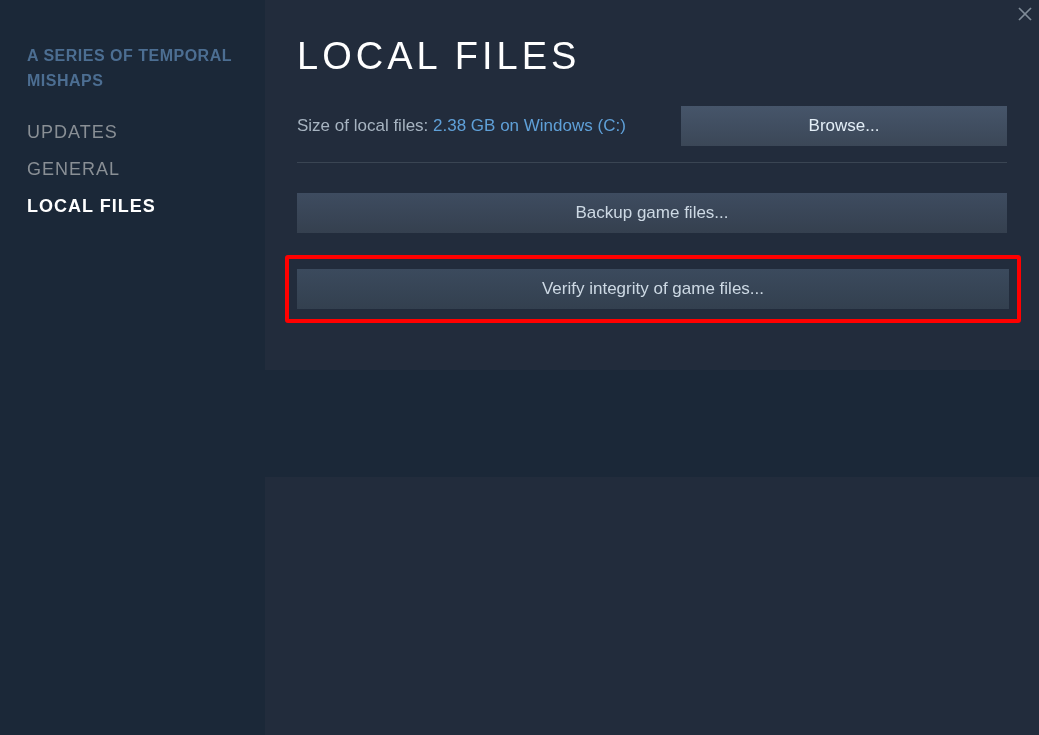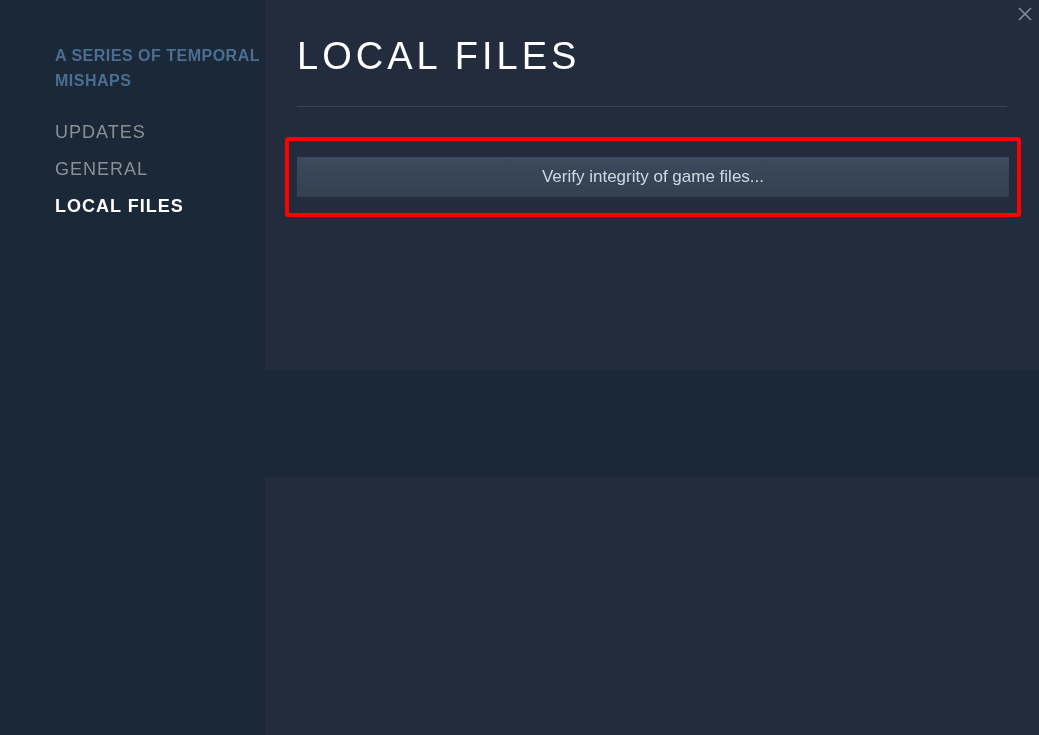--- a/index.html
+++ b/index.html
@@ -17,21 +17,20 @@
       position: relative;
     }
     .sidebar {
       position: absolute;
       left: 0;
       top: 0;
       width: 265px;
       height: 735px;
       background: #1b2838;
       padding: 44px 27px 0 27px;
-      margin-left: 28px;
     }
     .game-title {
       color: #4c6e92;
       font-size: 16px;
       font-weight: 600;
       letter-spacing: 0.5px;
       line-height: 1.55;
       margin-bottom: 28px;
     }
     .nav-item {
@@ -103,21 +102,21 @@
       color: #cdd9e4;
       font-size: 17px;
       cursor: pointer;
       display: flex;
       align-items: center;
       justify-content: center;
     }
     .highlight-frame {
       border: 4px solid #ff0000;
       border-radius: 3px;
-      padding: 16px 8px;
+      padding: 10px 8px;
       margin-top: 22px;
       margin-left: -12px;
       margin-right: -14px;
     }
     .highlight-frame .wide-btn {
       background: linear-gradient(to bottom, #3b4a5d, #33404f);
     }
     .panel-section-2 {
       position: absolute;
       left: 265px;
@@ -149,21 +148,28 @@
 <div class="sidebar">
   <div class="game-title">A SERIES OF TEMPORAL MISHAPS</div>
   <div class="nav-item">UPDATES</div>
   <div class="nav-item">GENERAL</div>
   <div class="nav-item active">LOCAL FILES</div>
 </div>
 
 <div class="main-panel">
   <div class="main-content">
     <h1 class="page-heading">LOCAL FILES</h1>
+    <div class="size-row">
+      <div class="size-text">
+        <span>Size of local files: </span><span class="size-link">2.38 GB on Windows (C:)</span>
+      </div>
+      <button class="browse-btn">Browse...</button>
+    </div>
     <div class="divider"></div>
+    <button class="wide-btn">Backup game files...</button>
     <div class="highlight-frame">
       <button class="wide-btn">Verify integrity of game files...</button>
     </div>
   </div>
 </div>
 
 <div class="panel-section-2"></div>
 
 <div class="close-icon">
   <svg viewBox="0 0 14 14">

